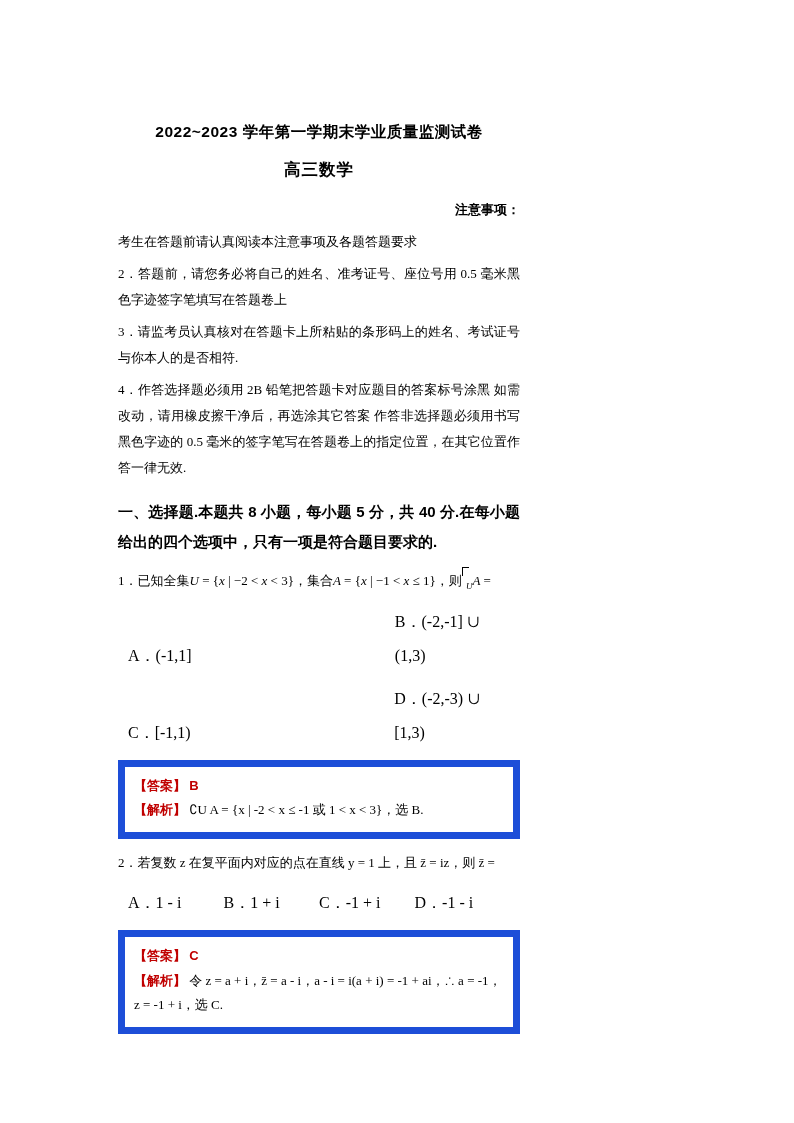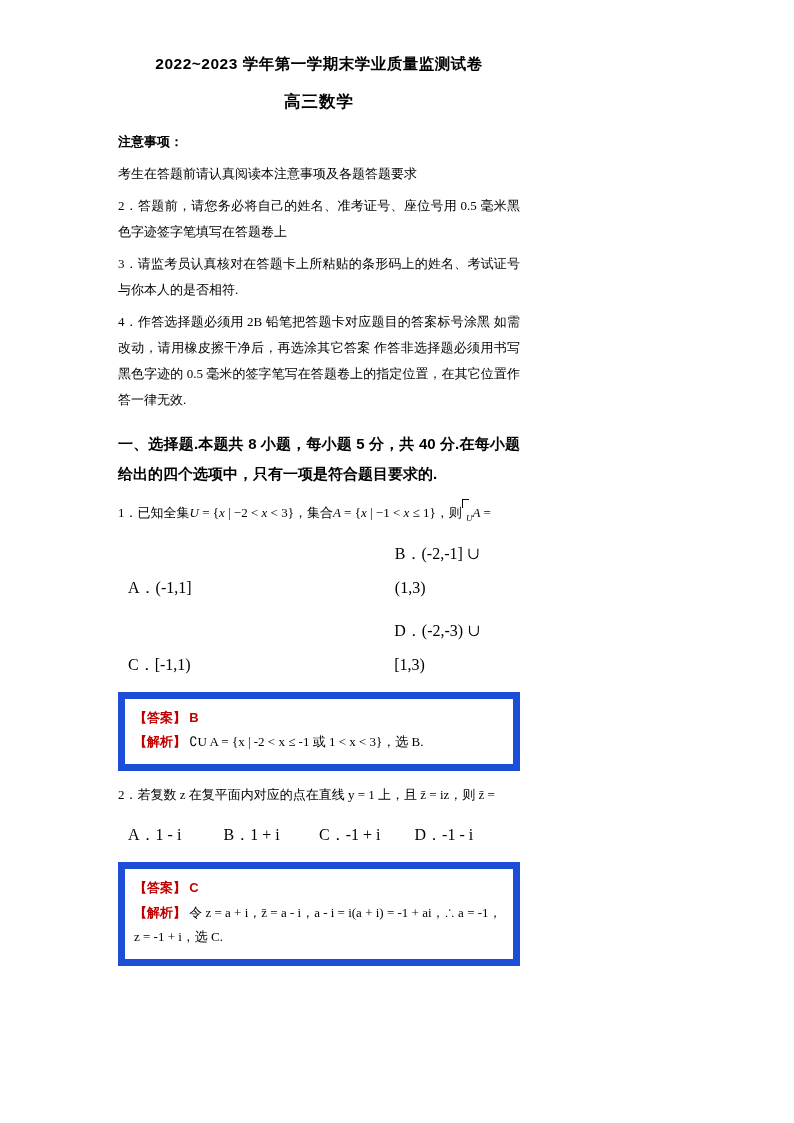--- a/index.html
+++ b/index.html
@@ -12,21 +12,21 @@
     height: 1123px;
     font-family: "Liberation Serif", serif;
     color: #000000;
     position: relative;
     overflow: hidden;
   }
   .page {
     box-sizing: border-box;
     width: 638px;
     height: 1123px;
-    padding: 52px 118px 0 118px;
+    padding: 120px 118px 0 118px;
   }
   .doc-title {
     text-align: center;
     font-family: "Liberation Sans", sans-serif;
     font-weight: bold;
     font-size: 15.5px;
     letter-spacing: 0.5px;
     margin: 0 0 6px 0;
     line-height: 1.6;
   }
@@ -36,20 +36,21 @@
     font-weight: bold;
     font-size: 16.5px;
     letter-spacing: 1px;
     margin: 14px 0 20px 0;
   }
   .notice-head {
     font-family: Liberation Sans, sans-serif;
     font-weight: bold;
     font-size: 13px;
     margin: 14px 0 10px 0;
+    text-align: right;
   }
   .para {
     font-size: 13px;
     line-height: 2.0;
     margin: 0 0 6px 0;
     text-align: justify;
   }
   .section-head {
     font-family: "Liberation Sans", sans-serif;
     font-weight: bold;

